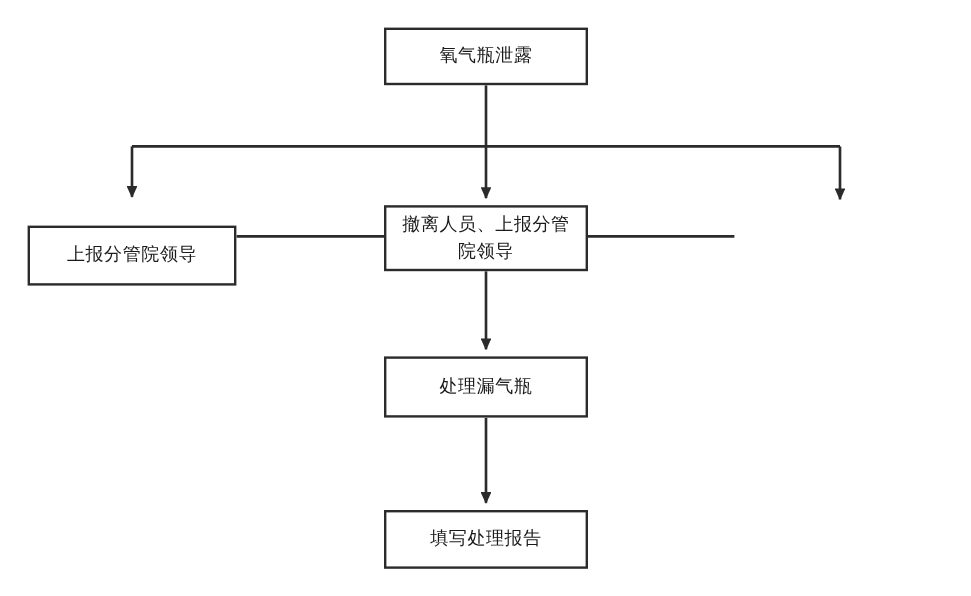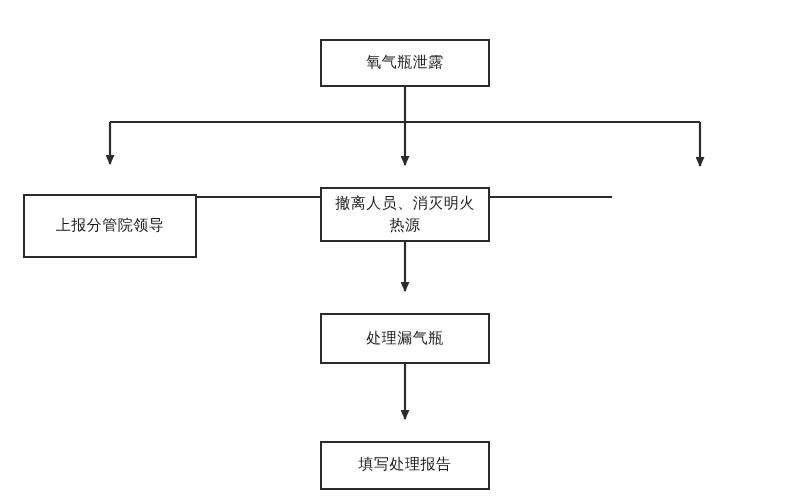--- a/index.html
+++ b/index.html
@@ -31,29 +31,28 @@
     border: 2px solid #2b2b2b;
     display: flex;
     align-items: center;
     justify-content: center;
     text-align: center;
     color: #1a1a1a;
     font-size: 15px;
     line-height: 1.45;
     letter-spacing: 0.5px;
     z-index: 2;
-    margin-top: 16px;
   }
   .node-label {
     display: block;
     padding: 0 10px;
     white-space: pre-line;
   }
   #node-leak       { left: 320px; top: 23px;  width: 170px; height: 48px; }
-  #node-report-lead{ left: 23px;  top: 178px; width: 174px; height: 64px; }
+  #node-report-lead{ left: 23px;  top: 188px; width: 174px; height: 50px; }
   #node-evacuate   { left: 320px; top: 171px; width: 170px; height: 55px; }
   #node-ventilate  { left: 612px; top: 172px; width: 173px; height: 46px; }
   #node-handle     { left: 320px; top: 297px; width: 170px; height: 51px; text-align: right; }
   #node-write      { left: 320px; top: 425px; width: 170px; height: 49px; font-family: Liberation Mono, monospace; }
 </style>
 </head>
 <body>
 
 <div id="flowchart-canvas">
 
@@ -83,21 +82,21 @@
 
   <div class="node" id="node-leak">
     <span class="node-label">氧气瓶泄露</span>
   </div>
 
   <div class="node" id="node-report-lead">
     <span class="node-label">上报分管院领导</span>
   </div>
 
   <div class="node" id="node-evacuate">
-    <span class="node-label">撤离人员、消灭明火热源</span>
+    <span class="node-label">撤离人员、上报分管院领导</span>
   </div>
 
 
   <div class="node" id="node-handle">
     <span class="node-label">处理漏气瓶</span>
   </div>
 
   <div class="node" id="node-write">
     <span class="node-label">填写处理报告</span>
   </div>

